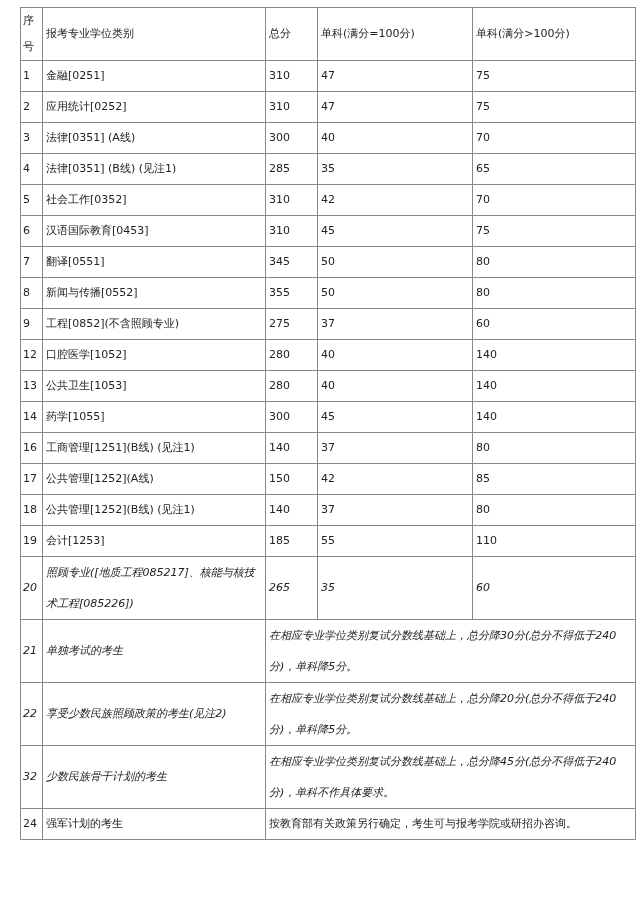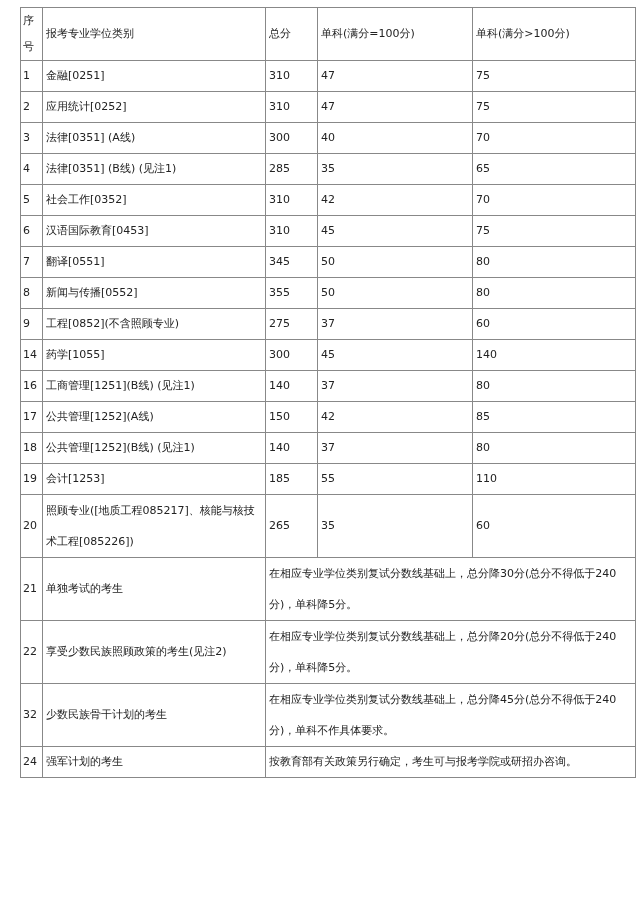--- a/index.html
+++ b/index.html
@@ -17,21 +17,21 @@
       padding: 0 3px;
       vertical-align: middle;
       text-align: left;
       white-space: nowrap;
     }
     table.scores td.wrap { white-space: normal; line-height: 31px; }
     table.scores td.idx { padding: 0 2px; }
     tr.hdr td { height: 52px; margin-left: 43px; }
     tr.hdr td.idx { line-height: 26px; white-space: normal; }
     tr.row td { height: 30px; }
-    tr.tall td { height: 62px; }
+    tr.tall td { height: 62px; font-style: italic; }
     tr.last td { height: 30px; }
     col.c1 { width: 22px; }
     col.c2 { width: 223px; }
     col.c3 { width: 52px; }
     col.c4 { width: 155px; }
     col.c5 { width: 163px; }
   </style>
 </head>
 <body>
 
@@ -109,20 +109,34 @@
     <td>80</td>
   </tr>
   <tr class="row">
     <td class="idx">9</td>
     <td>工程[0852](不含照顾专业)</td>
     <td>275</td>
     <td>37</td>
     <td>60</td>
   </tr>
   <tr class="row">
+    <td class="idx">12</td>
+    <td>口腔医学[1052]</td>
+    <td>280</td>
+    <td>40</td>
+    <td>140</td>
+  </tr>
+  <tr class="row">
+    <td class="idx">13</td>
+    <td>公共卫生[1053]</td>
+    <td>280</td>
+    <td>40</td>
+    <td>140</td>
+  </tr>
+  <tr class="row">
     <td class="idx">14</td>
     <td>药学[1055]</td>
     <td>300</td>
     <td>45</td>
     <td>140</td>
   </tr>
   <tr class="row">
     <td class="idx">16</td>
     <td>工商管理[1251](B线) (见注1)</td>
     <td>140</td>

